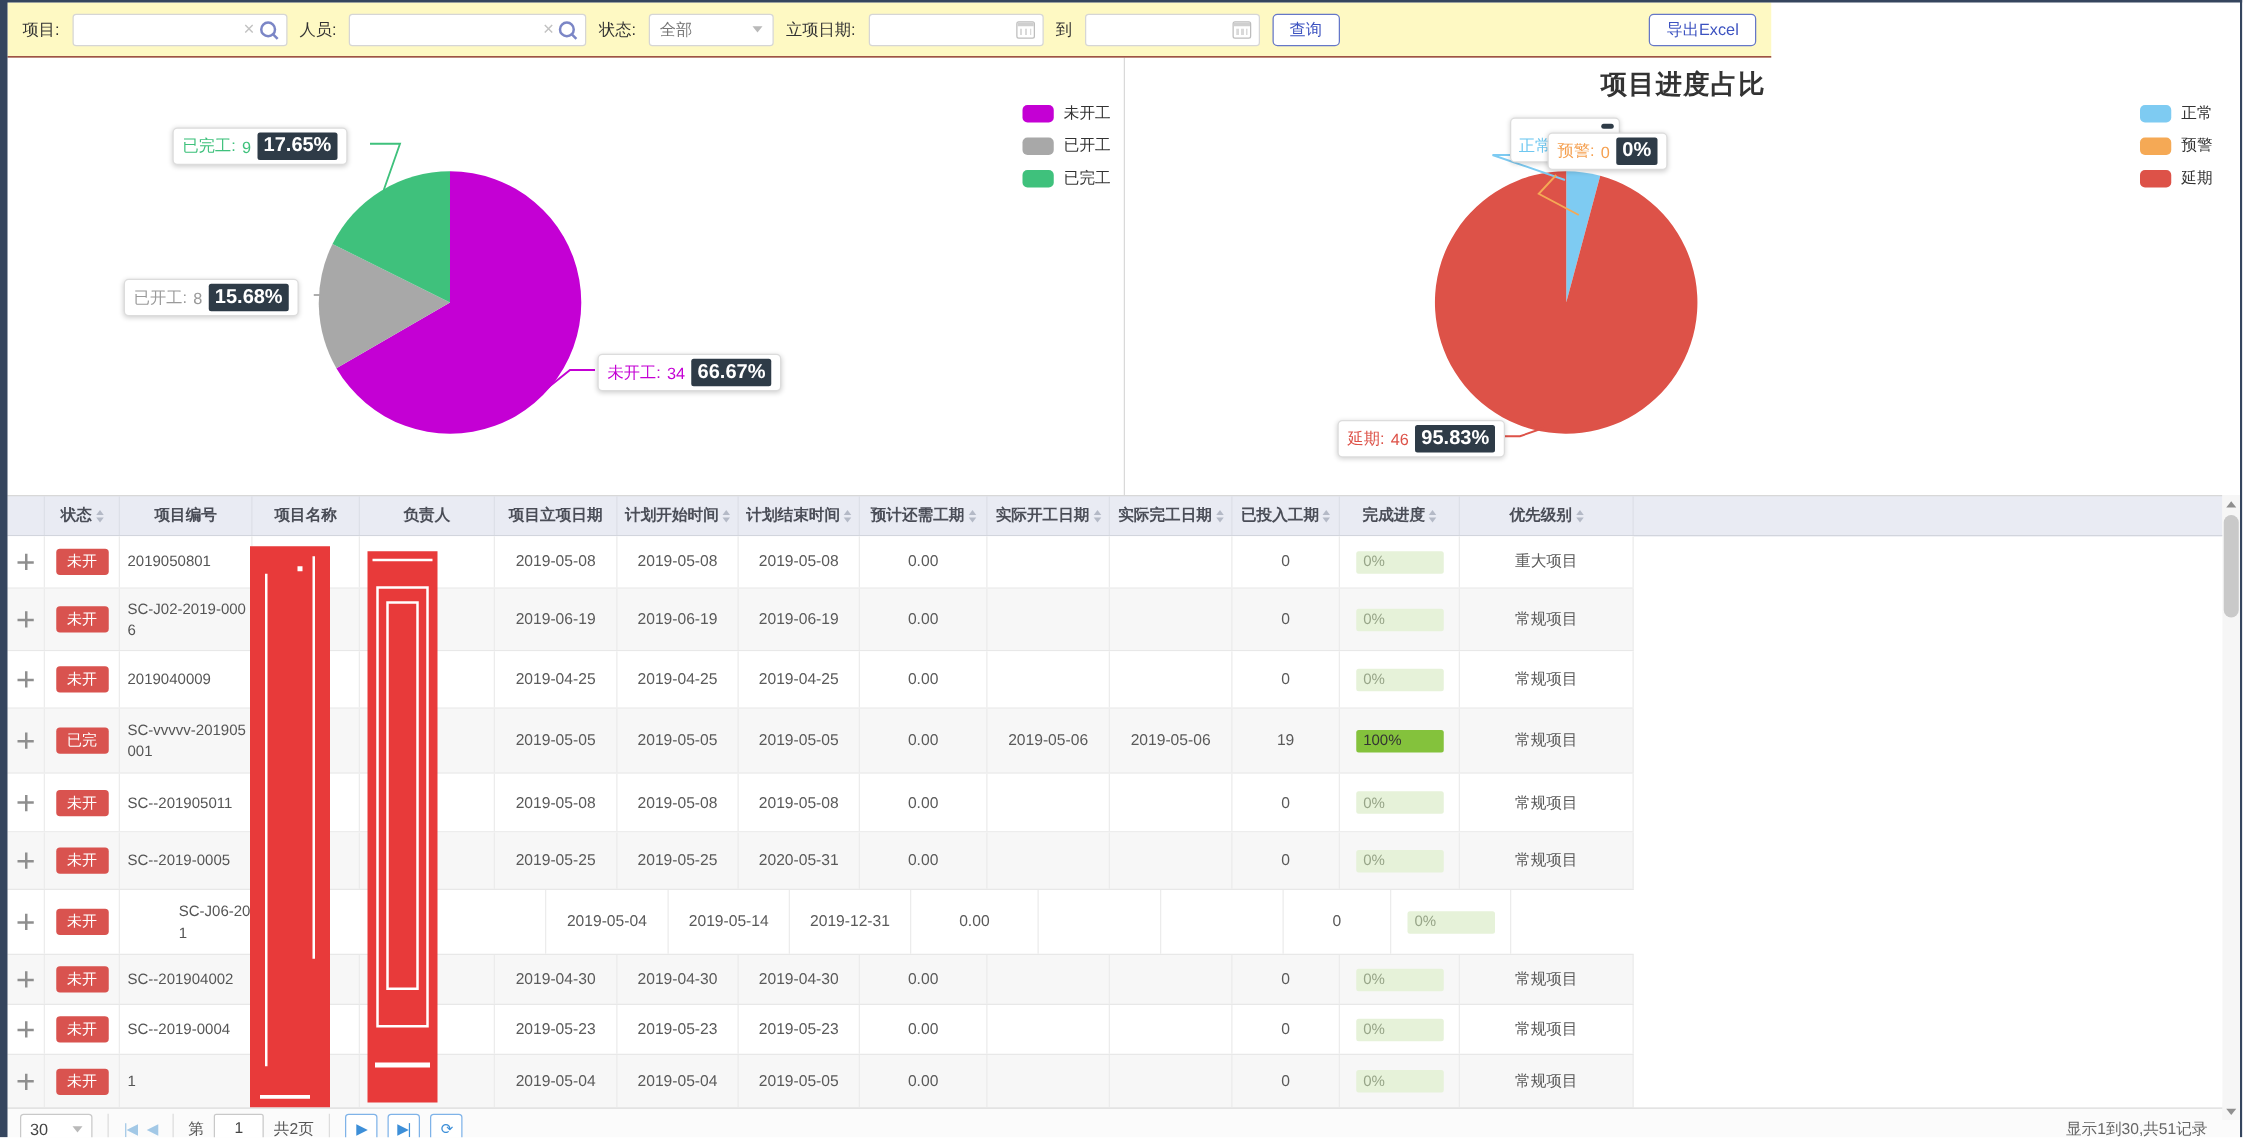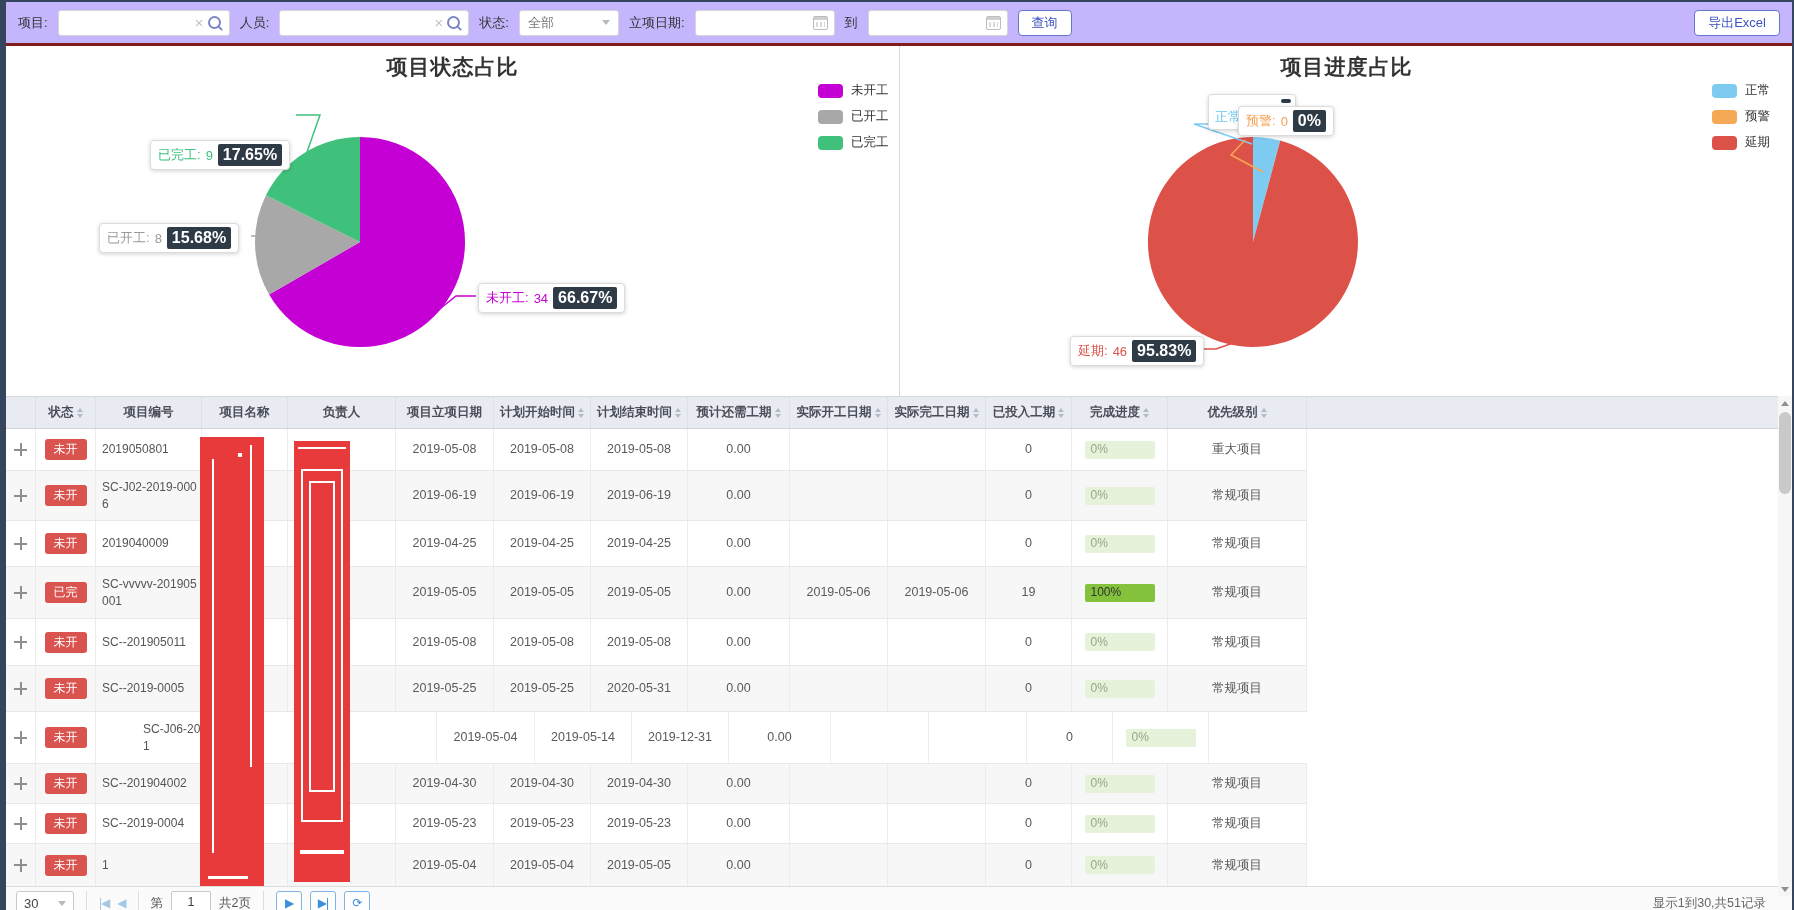--- a/index.html
+++ b/index.html
@@ -5,22 +5,22 @@
   html,body{margin:0;padding:0;background:#fff;overflow:hidden;}
   body{font-family:"Liberation Sans","DejaVu Sans",sans-serif;}
   #app{position:relative;width:1794px;height:910px;background:#fff;overflow:hidden;}
 
   
   .frame-top{position:absolute;left:0;top:0;width:1794px;height:2px;background:#35455e;z-index:9;}
   .frame-left{position:absolute;left:0;top:0;width:6px;height:910px;background:#35455e;z-index:9;}
   .frame-right{position:absolute;right:0;top:0;width:2px;height:910px;background:#35455e;z-index:9;}
 
   
-  .toolbar{position:absolute;left:6px;top:2px;width:1786px;height:44px;box-sizing:border-box;
-    border-bottom:3px solid #7f1d1d;display:flex;align-items:center;padding:0 12px;gap:10px;background:#c4b5fd;z-index:5;}
+  .toolbar{position:absolute;left:6px;top:2px;width:1411px;height:44px;box-sizing:border-box;
+    border-bottom:1px solid #7f1d1d;display:flex;align-items:center;padding:0 12px;gap:10px;background:#fef9c3;z-index:5;}
   .tb-label{font-size:13px;color:#333;white-space:nowrap;}
   .search-box{display:flex;align-items:center;height:26px;border:1px solid #d6d6d6;border-radius:3px;background:#fff;padding:0 6px;box-sizing:border-box;}
   .search-box input{border:none;outline:none;height:22px;font-size:13px;flex:1;min-width:0;background:transparent;}
   .sb-project{width:172px;}
   .sb-person{width:190px;}
   .clear-x{color:#c2c2c2;font-size:15px;line-height:14px;margin:0 4px;cursor:pointer;}
   .mag{width:9px;height:9px;border:2px solid #7b86c6;border-radius:50%;position:relative;margin-right:2px;flex:none;}
   .mag::after{content:"";position:absolute;width:2px;height:6px;background:#7b86c6;transform:rotate(-45deg);left:9px;top:7px;}
   .select-box{width:100px;height:26px;border:1px solid #d6d6d6;border-radius:3px;display:flex;align-items:center;justify-content:space-between;
     padding:0 8px;box-sizing:border-box;background:#fff;cursor:pointer;}
@@ -160,30 +160,29 @@
       <span class="cal"></span>
     </div>
     <button class="btn">查询</button>
     <div class="tb-spacer"></div>
     <button class="btn">导出Excel</button>
   </div>
 
   <div class="charts">
 
     <div class="chart-half left">
-      <div class="chart-title">项目状态占比</div>
       <svg class="pie-svg" width="893" height="350">
         <path d="M354,196 L354.0,91.0 A105,105 0 1 1 263.1,248.5 Z" fill="#c400d4"></path>
         <path d="M354,196 L263.1,248.5 A105,105 0 0 1 260.0,149.2 Z" fill="#a8a8a8"></path>
         <path d="M354,196 L260.0,149.2 A105,105 0 0 1 354.0,91.0 Z" fill="#3fc17c"></path>
         <polyline class="ln ln-green" points="290,69 314,69 301,106"></polyline>
         <polyline class="ln ln-gray" points="245,190 266,190"></polyline>
         <polyline class="ln ln-magenta" points="470,250 450,250 430,266"></polyline>
       </svg>
-      <div class="pie-label" style="left:144px;top:56px;margin-top:38px;">
+      <div class="pie-label" style="left:132px;top:56px;">
         <span class="c-green">已完工:</span>
         <span class="c-green">9</span>
         <span class="dark-badge">17.65%</span>
       </div>
       <div class="pie-label" style="left:93px;top:177px;">
         <span class="c-gray">已开工:</span>
         <span class="c-gray">8</span>
         <span class="dark-badge">15.68%</span>
       </div>
       <div class="pie-label" style="left:472px;top:237px;">

